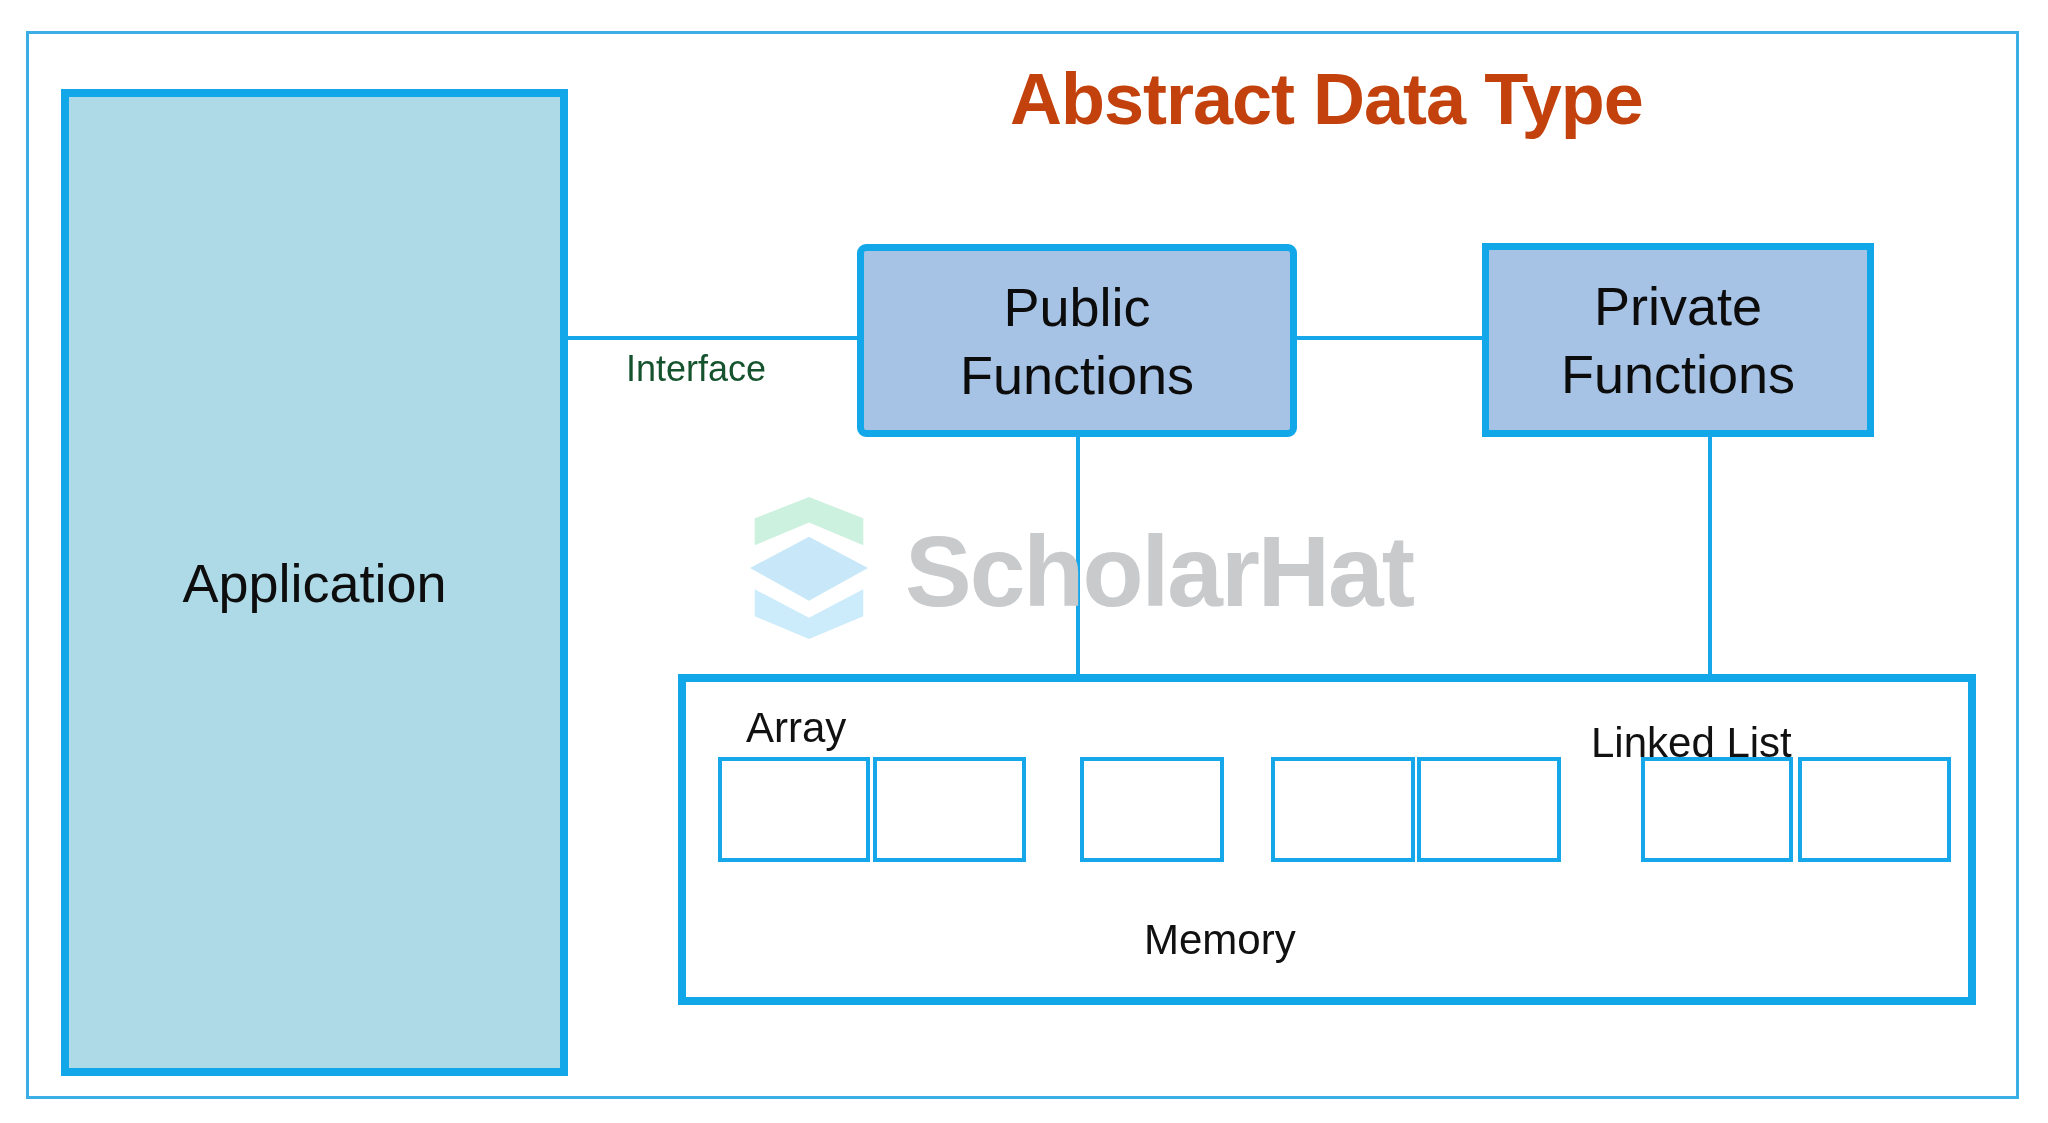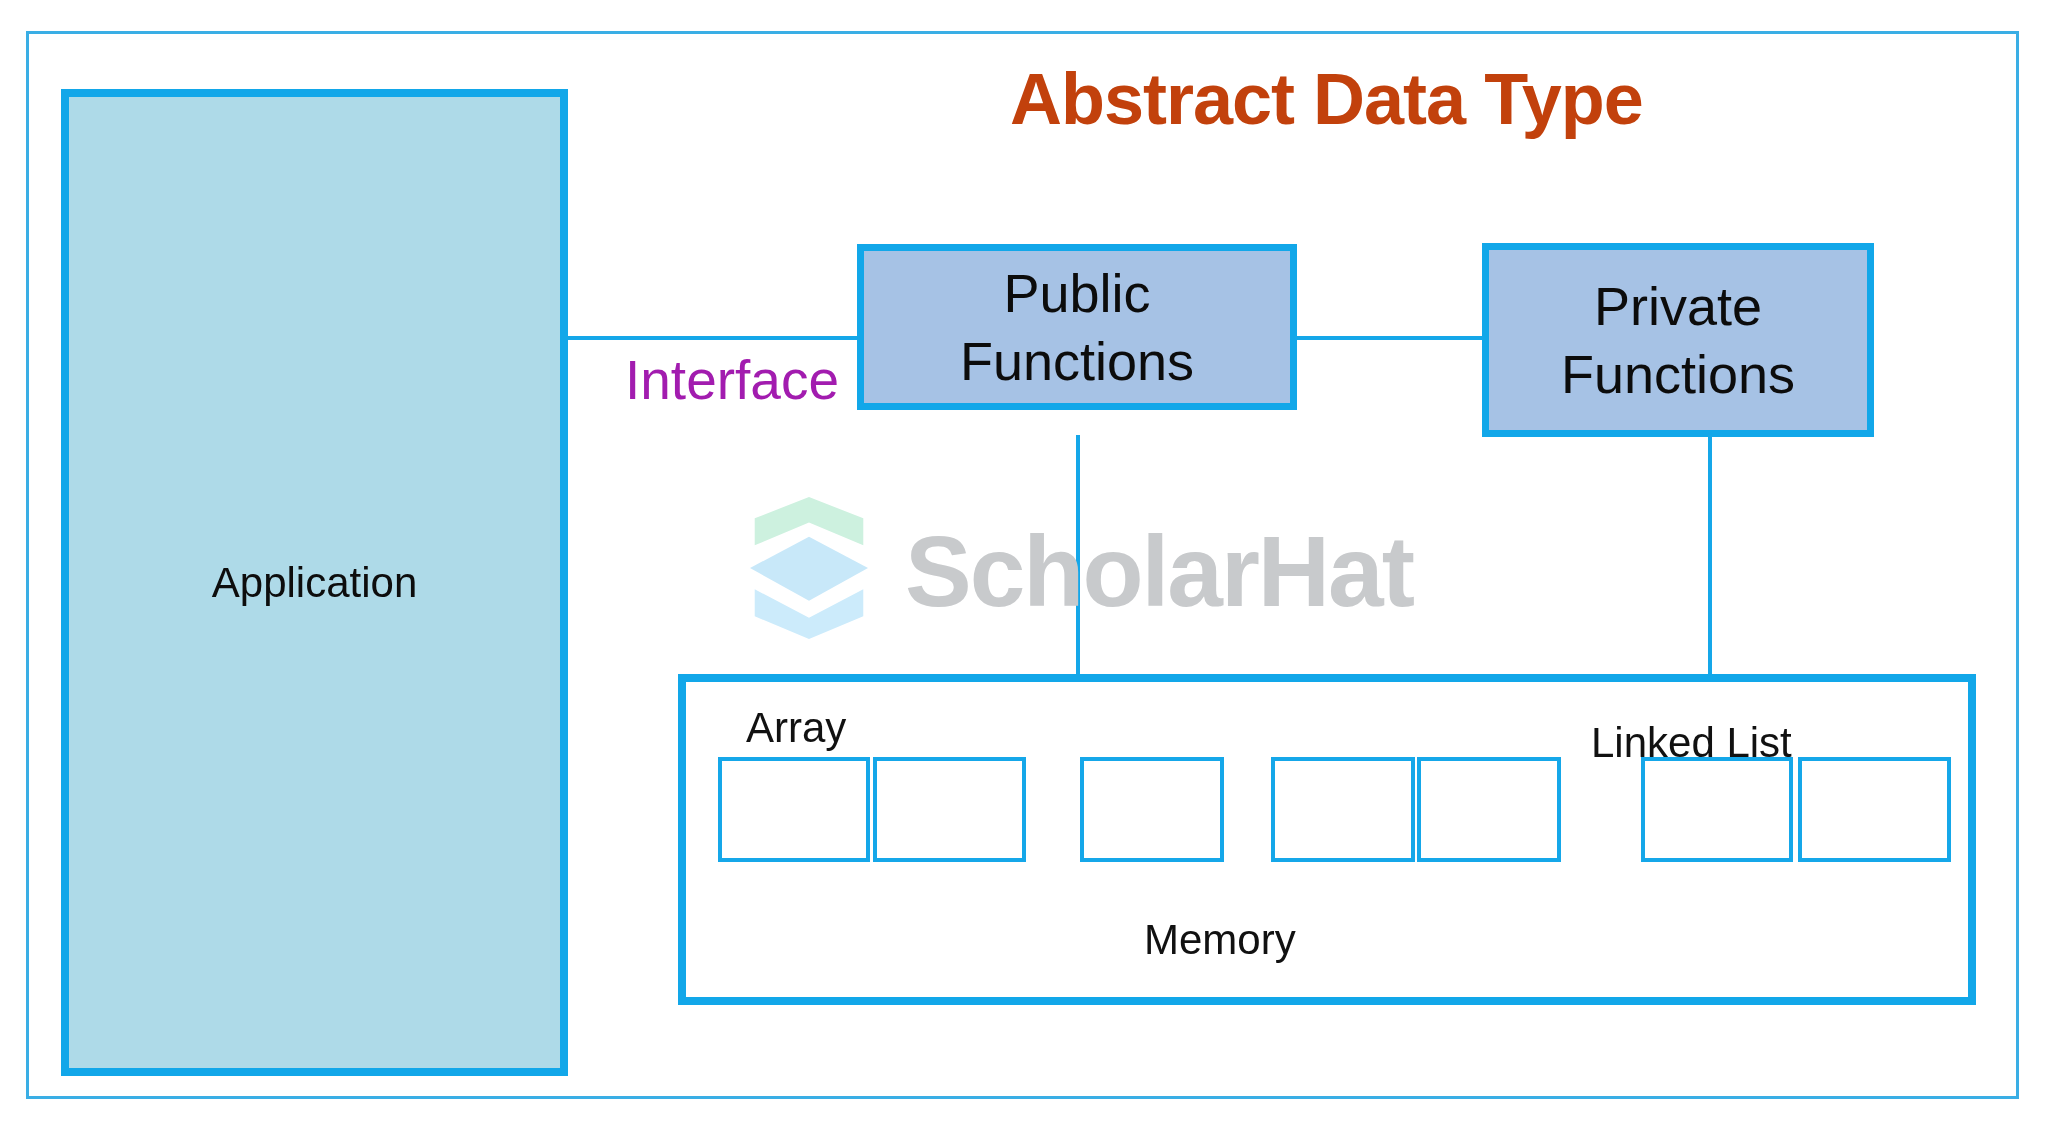--- a/index.html
+++ b/index.html
@@ -39,56 +39,56 @@
     position: absolute;
     left: 61px; top: 89px;
     width: 507px; height: 987px;
     background: #AEDAE8;
     border: 8px solid #12A7E9;
     box-sizing: border-box;
     display: flex;
     flex-direction: column;
     align-items: center;
     justify-content: center;
-    font-size: 42px;
+    font-size: 54px;
     line-height: 90px;
     color: #0d0d0d;
     text-align: center;
   }
   .func-box {
     position: absolute;
     background: #A6C2E5;
     border: 7px solid #12A7E9;
     box-sizing: border-box;
     display: flex;
     flex-direction: column;
     align-items: center;
     justify-content: center;
     font-size: 54px;
     line-height: 68px;
     color: #0c0c0c;
     text-align: center;
   }
-  #public-box  { left: 857px;  top: 244px; width: 440px; height: 166px; }
+  #public-box  { left: 857px;  top: 244px; width: 440px; height: 193px; border-radius: 9px; }
   #private-box { left: 1482px; top: 243px; width: 392px; height: 194px; }
   .line {
     position: absolute;
     background: #15A7E9;
   }
   #interface-line { left: 568px;  top: 336px; width: 290px; height: 4px; }
   #pub-priv-line  { left: 1295px; top: 336px; width: 188px; height: 4px; }
   #pub-vline      { left: 1076px; top: 435px; width: 4px;   height: 241px; }
   #priv-vline     { left: 1708px; top: 435px; width: 4px;   height: 241px; }
   .interface-label {
     position: absolute;
-    left: 625px; top: 348px;
+    left: 606px; top: 348px;
     width: 180px;
     text-align: center;
-    font-size: 55px;
-    color: #a21caf;
+    font-size: 36px;
+    color: #14532d;
     white-space: nowrap;
   }
   
   .watermark-logo {
     position: absolute;
     left: 750px; top: 497px;
     width: 118px; height: 142px;
   }
   .watermark-logo .shape { position: absolute; left: 0; top: 0; width: 100%; height: 100%; }
   .logo-top {

